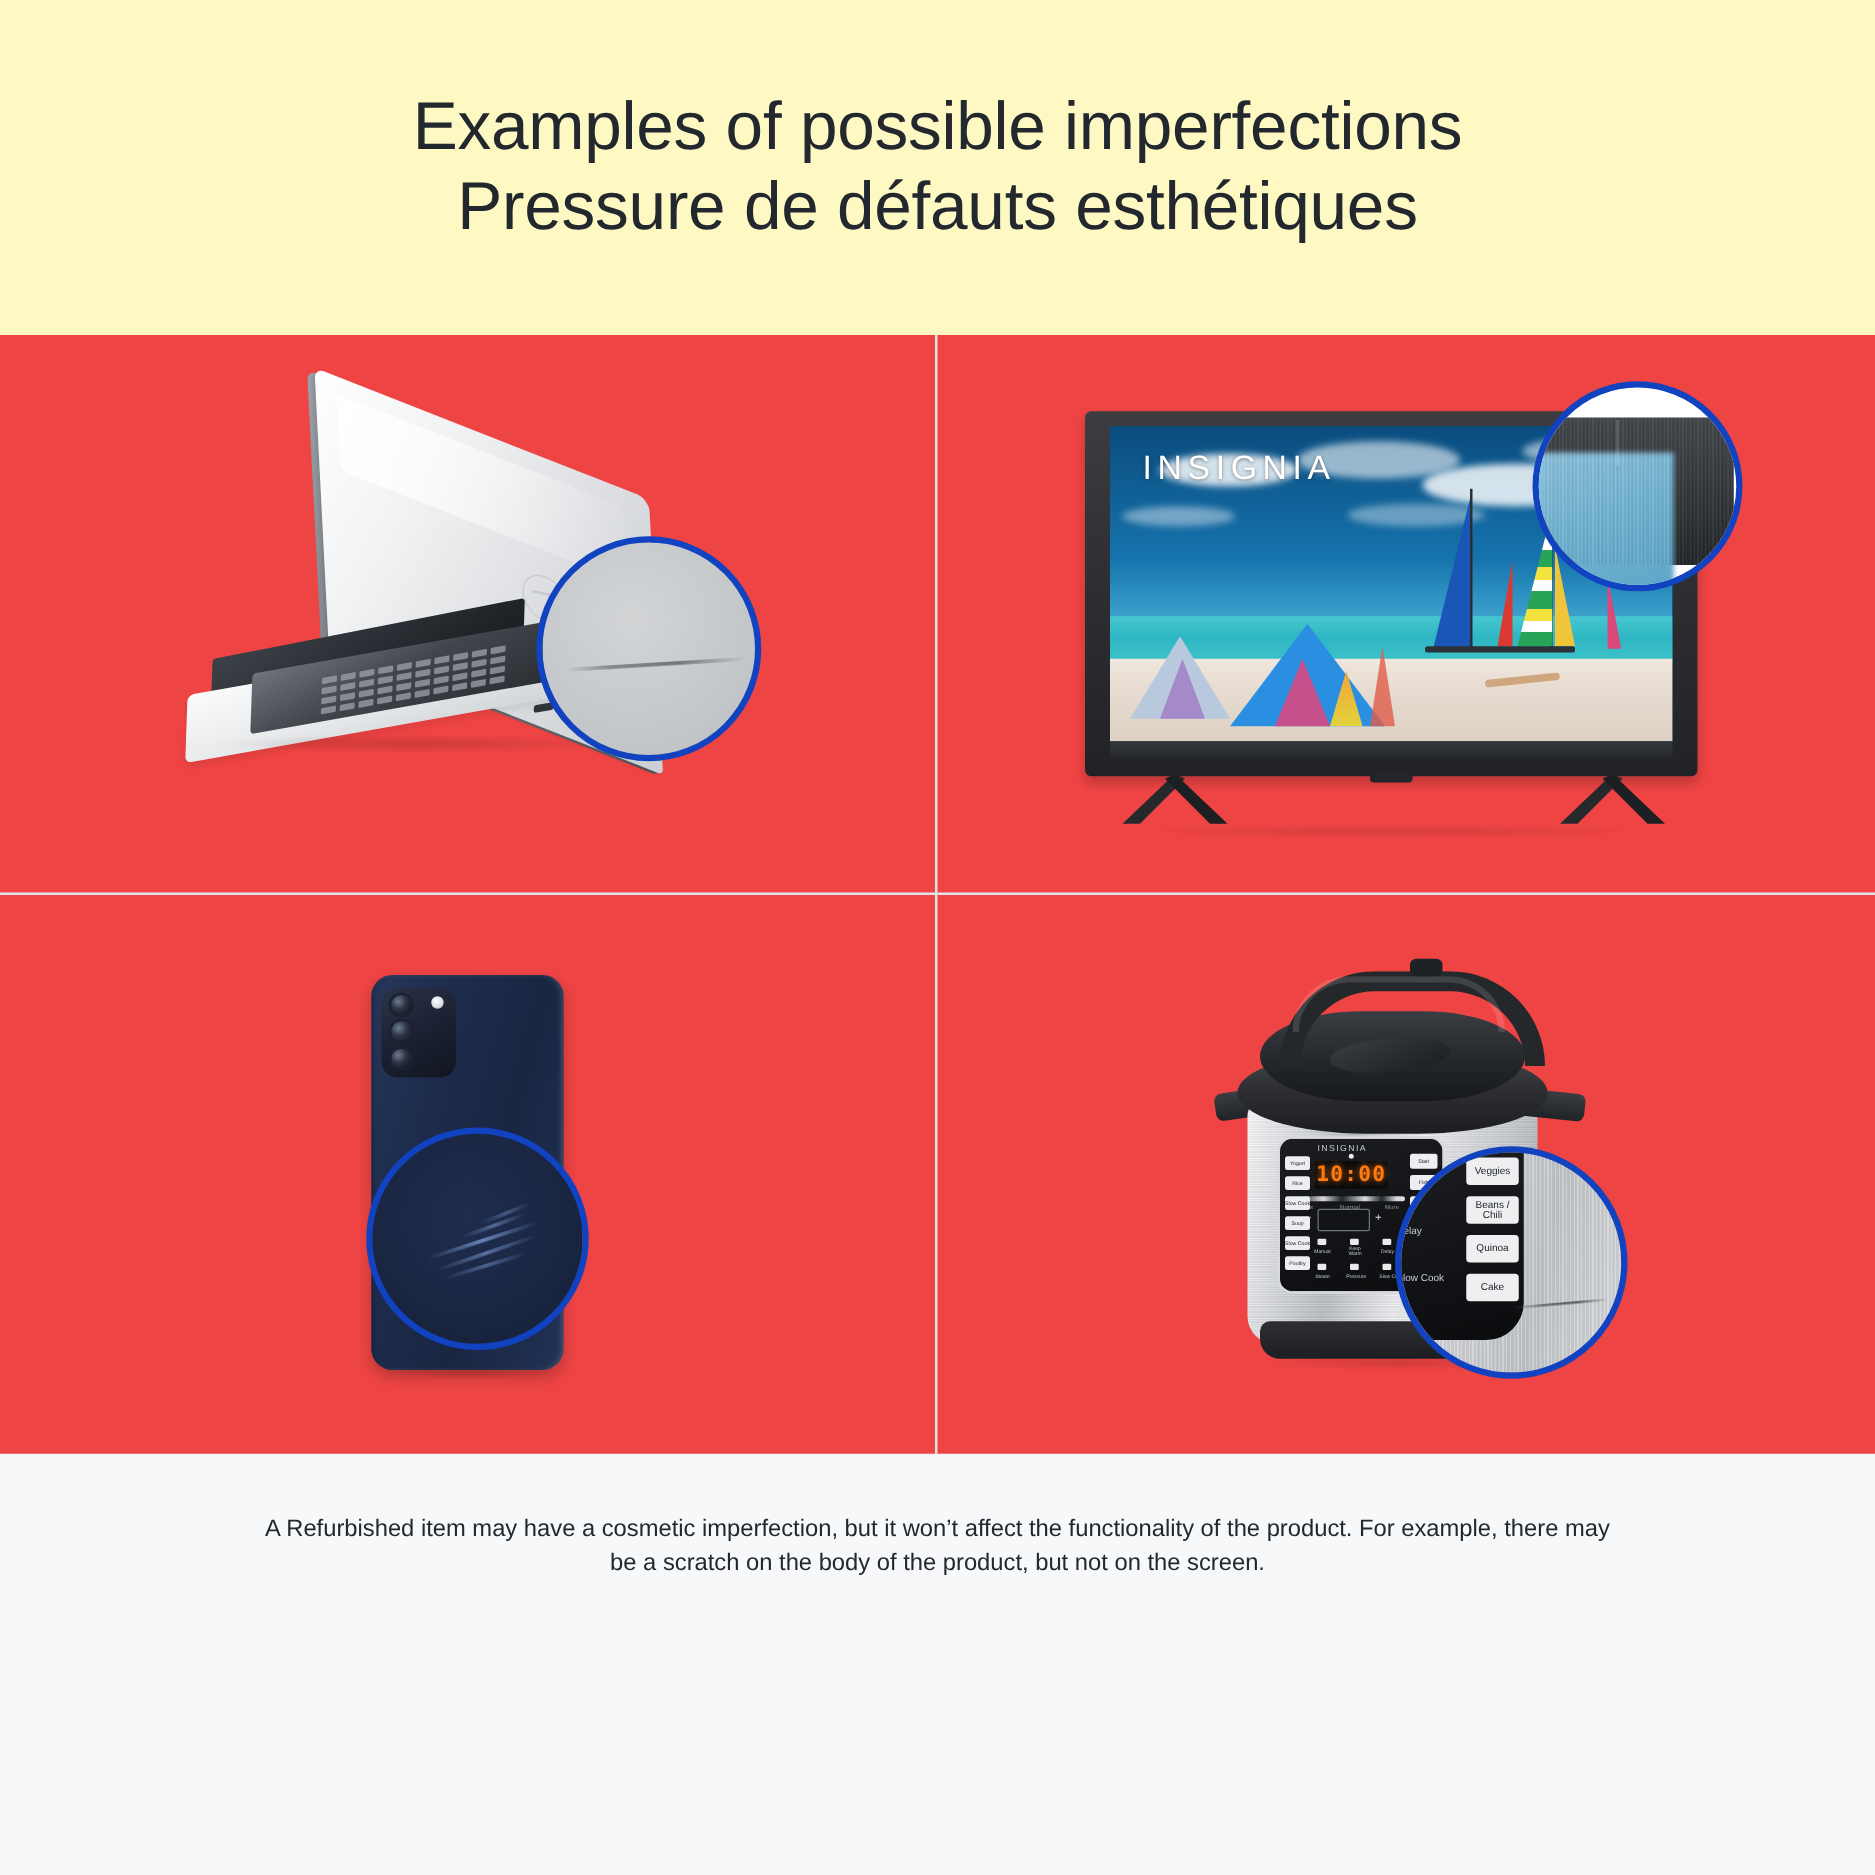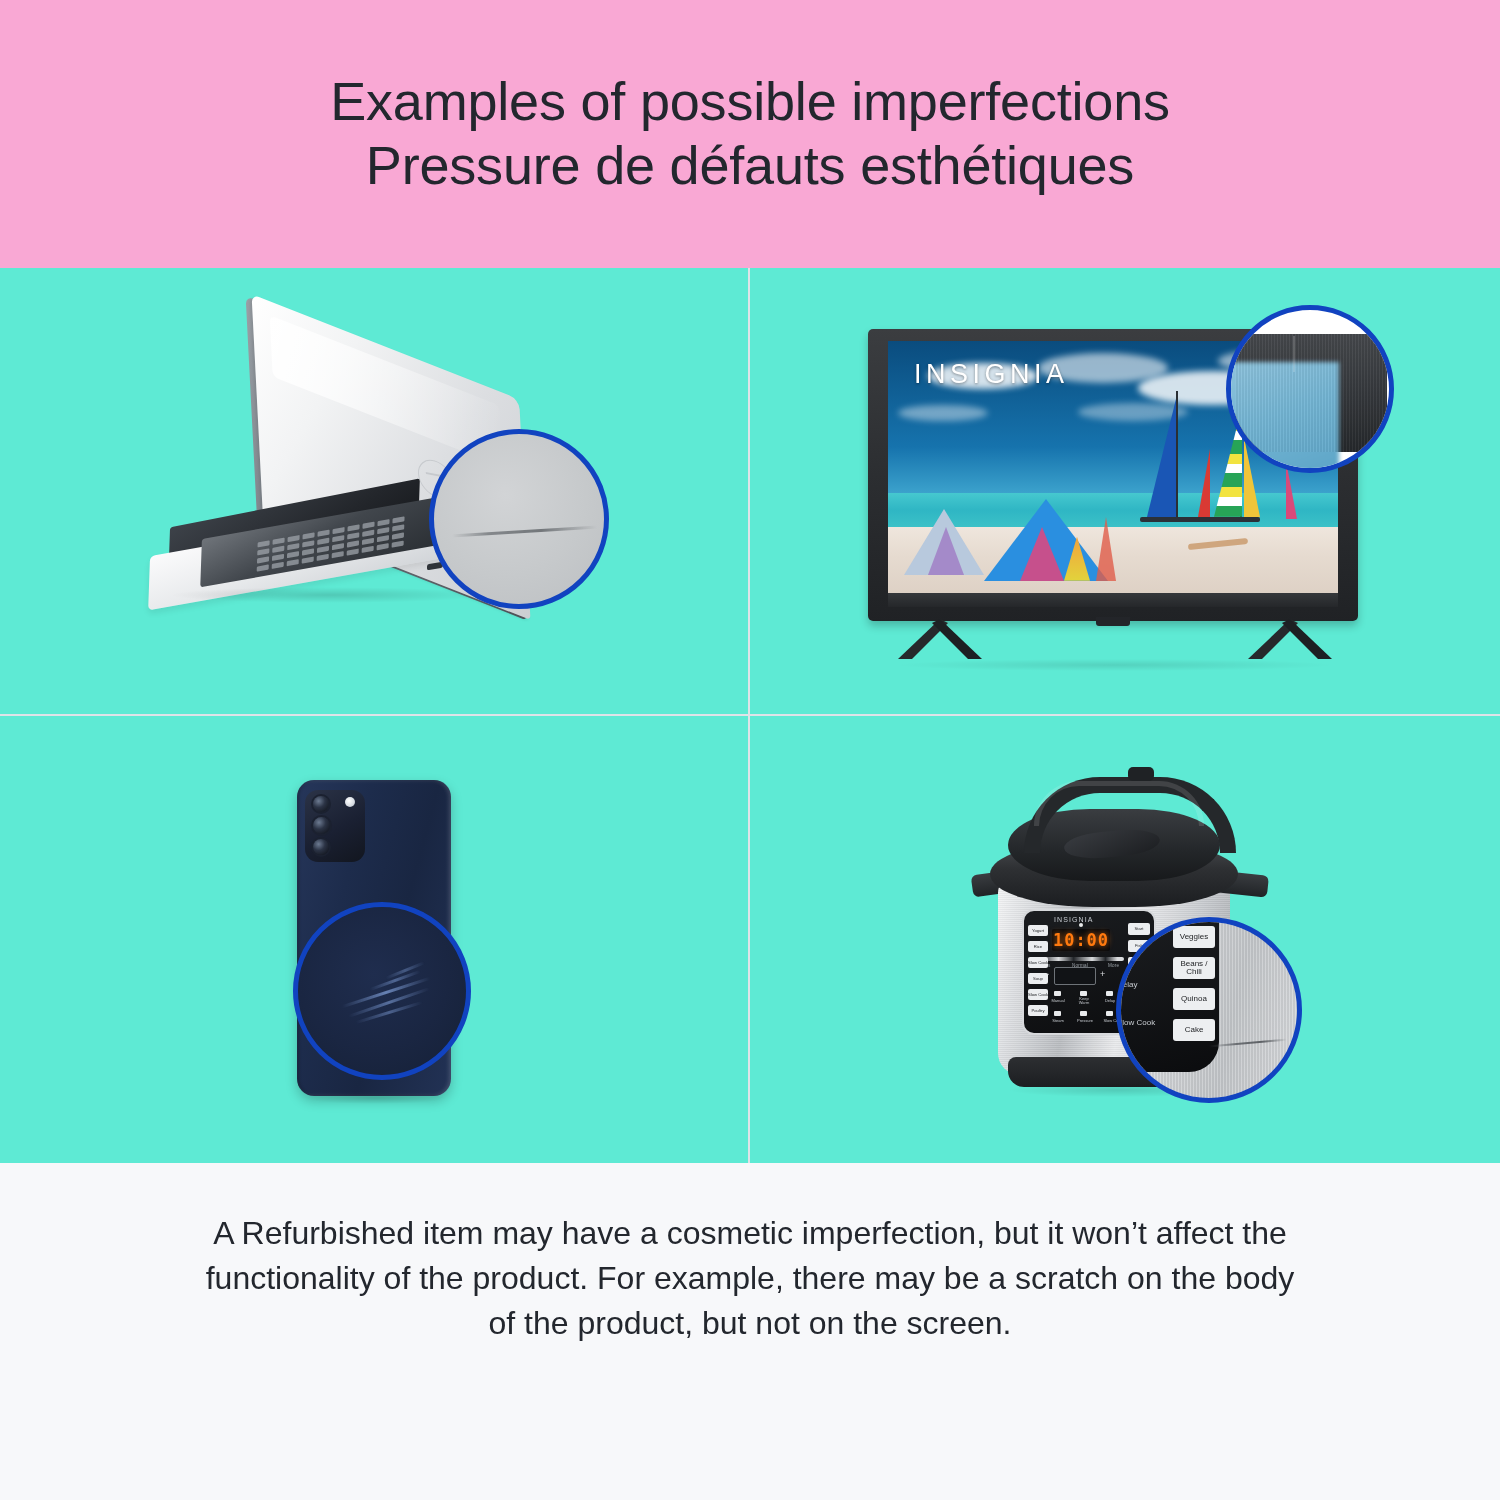--- a/index.html
+++ b/index.html
@@ -10,40 +10,40 @@
     color:#23272e;
     overflow:hidden;
   }
   .page{position:relative;width:1500px;height:1500px;display:flex;flex-direction:column;}
 
   
   .header{
     height:268px;
     display:flex;flex-direction:column;
     align-items:center;justify-content:center;
-    background:#f9a8d4;
+    background:#fef9c3;
   }
   .title-line{
     font-size:54px;
     font-weight:400;
     line-height:1.18;
     letter-spacing:-0.2px;
     color:#23272e;
     text-align:center;
     white-space:nowrap;
   }
 
   
   .grid{
     position:relative;
     height:895px;
     display:grid;
     grid-template-columns:1fr 1fr;
     grid-template-rows:1fr 1fr;
-    background:#5eead4;
+    background:#ef4444;
   }
   .cell{
     position:relative;
     display:flex;align-items:center;justify-content:center;
     overflow:hidden;
   }
   .cell.b-right{border-right:2px solid #dfe3e8;}
   .cell.b-bottom{border-bottom:2px solid #dfe3e8;}
 
   .stage{position:relative;}
@@ -371,21 +371,21 @@
   
   .footer{
     flex:1;
     background:#f7f8fa;
     display:flex;flex-direction:column;
     align-items:center;justify-content:flex-start;
     padding:48px 200px 0 200px;
     box-sizing:border-box;
   }
   .para{
-    font-size:32px;
+    font-size:19px;
     line-height:1.40;
     text-align:center;
     color:#23272e;
     max-width:1110px;
   }
   .para.fr{margin-top:30px;}
 </style>
 </head>
 <body>
 

